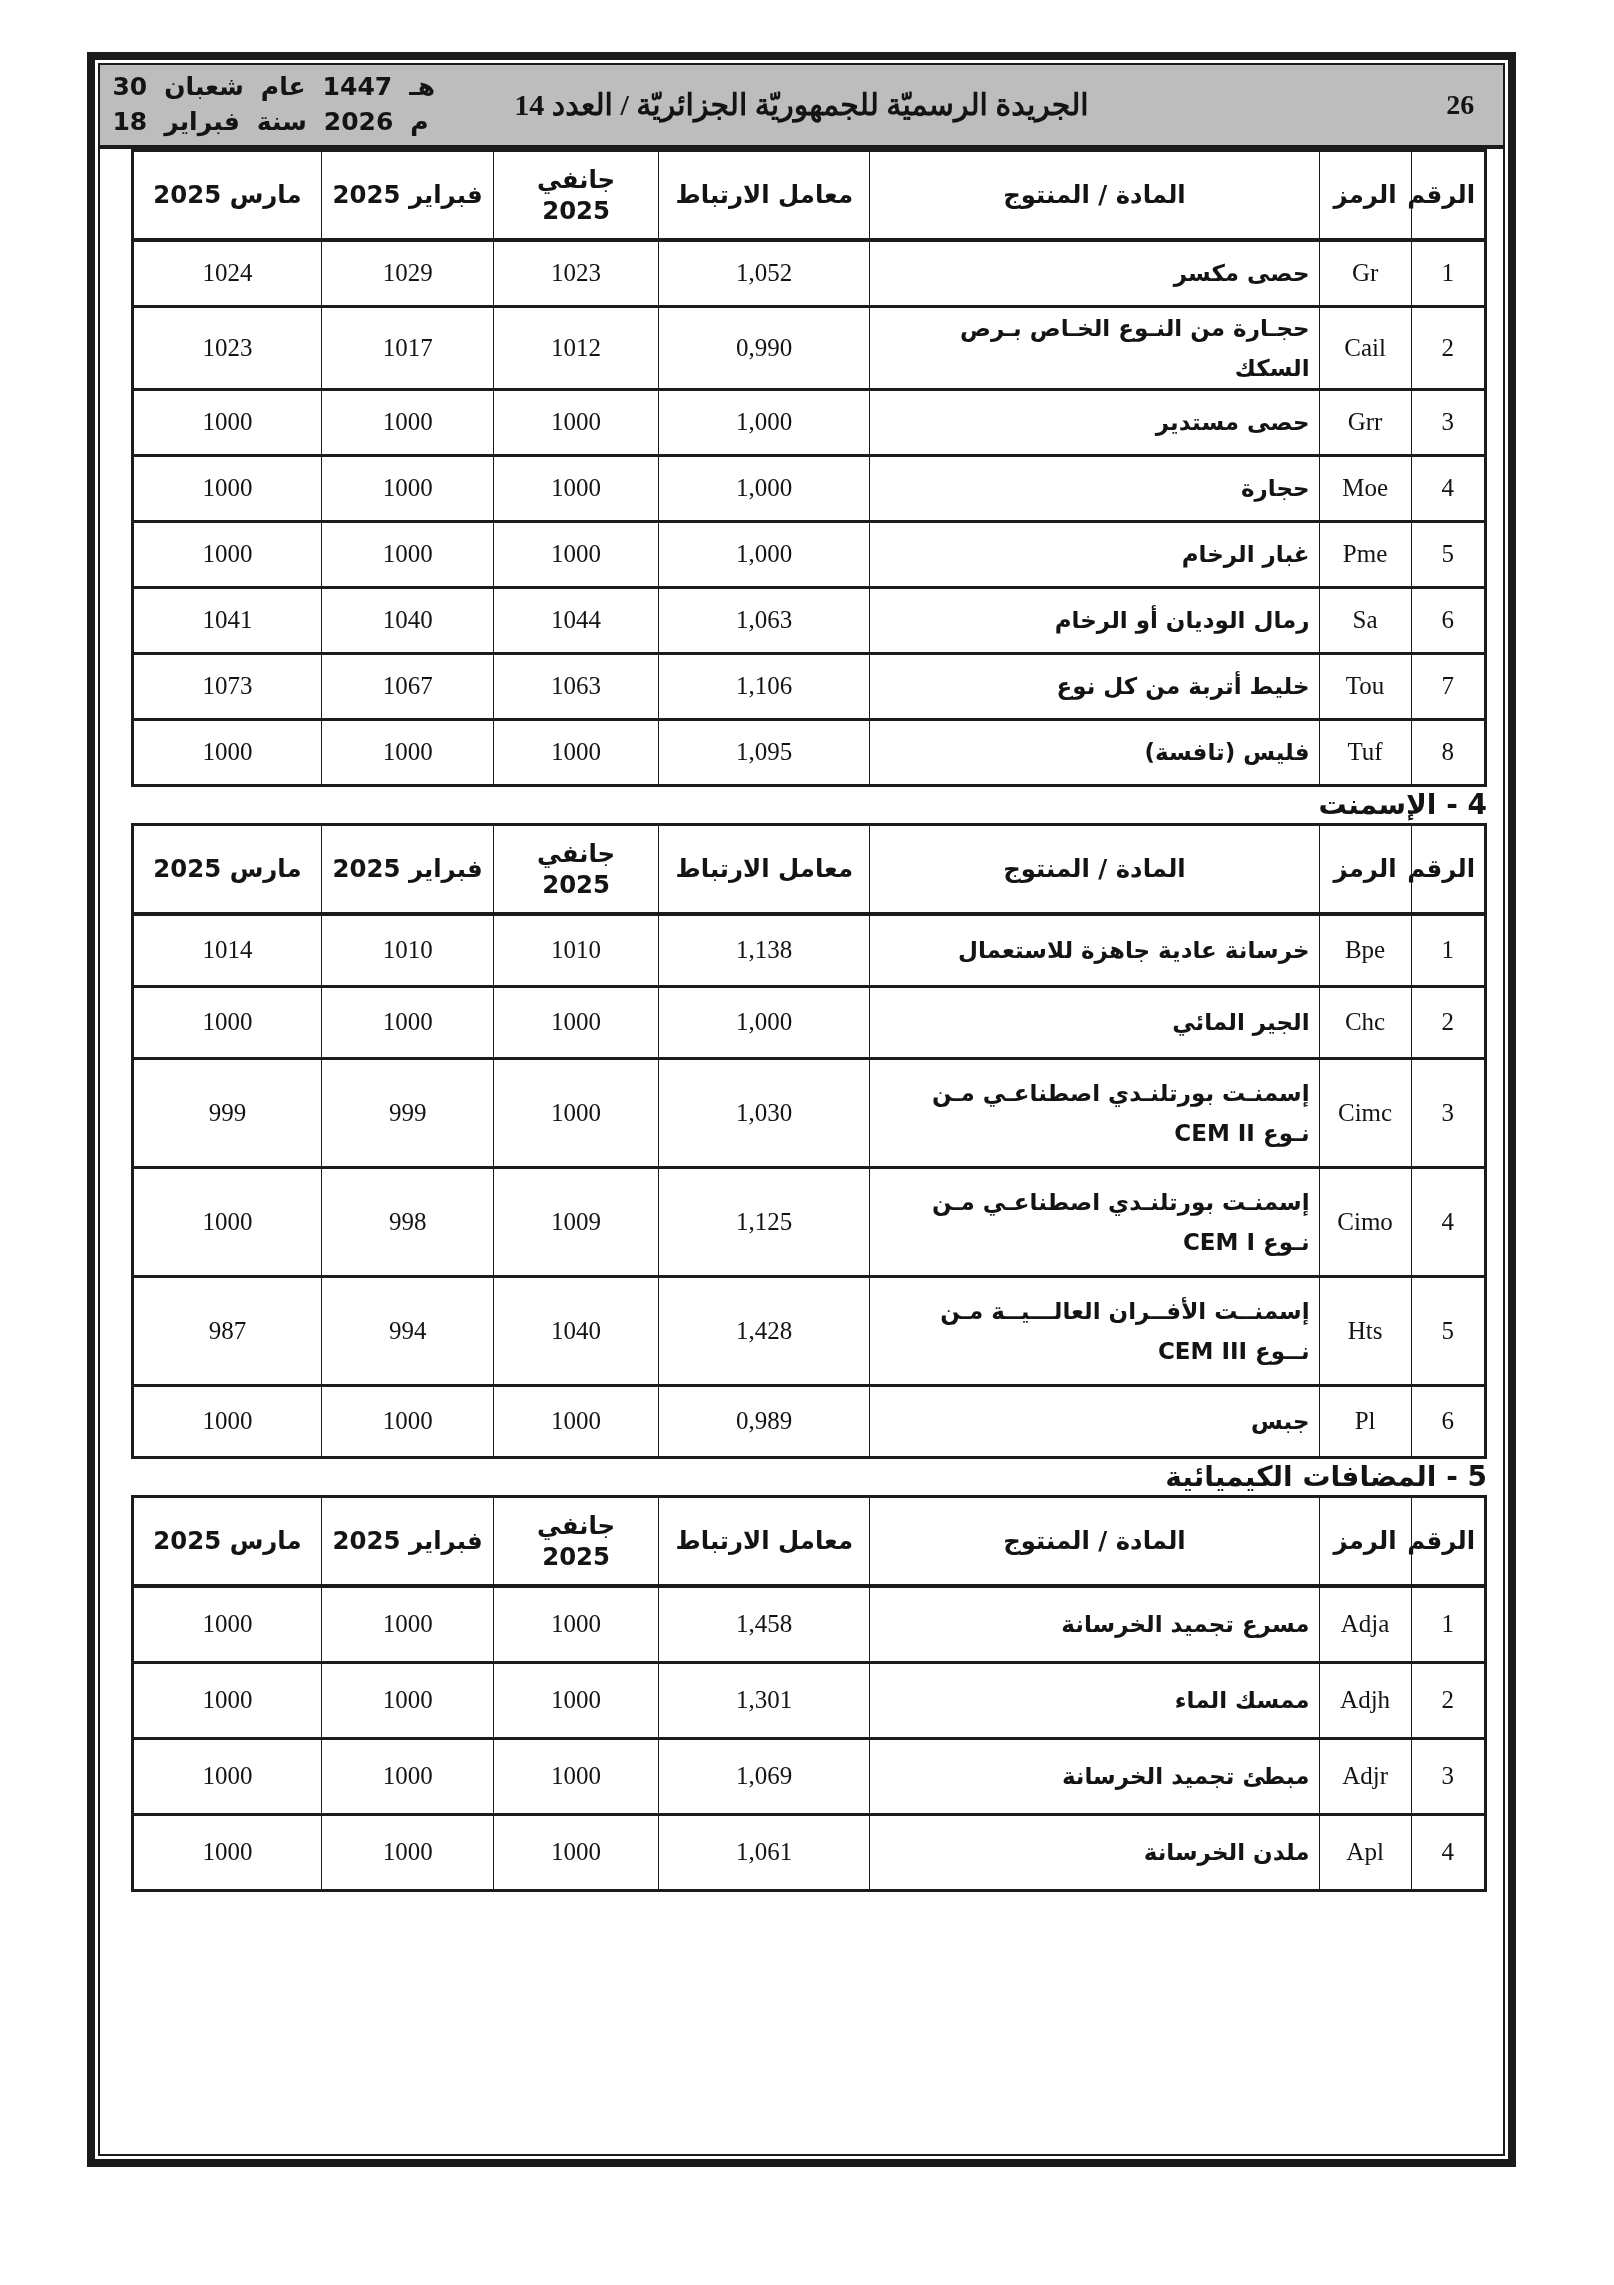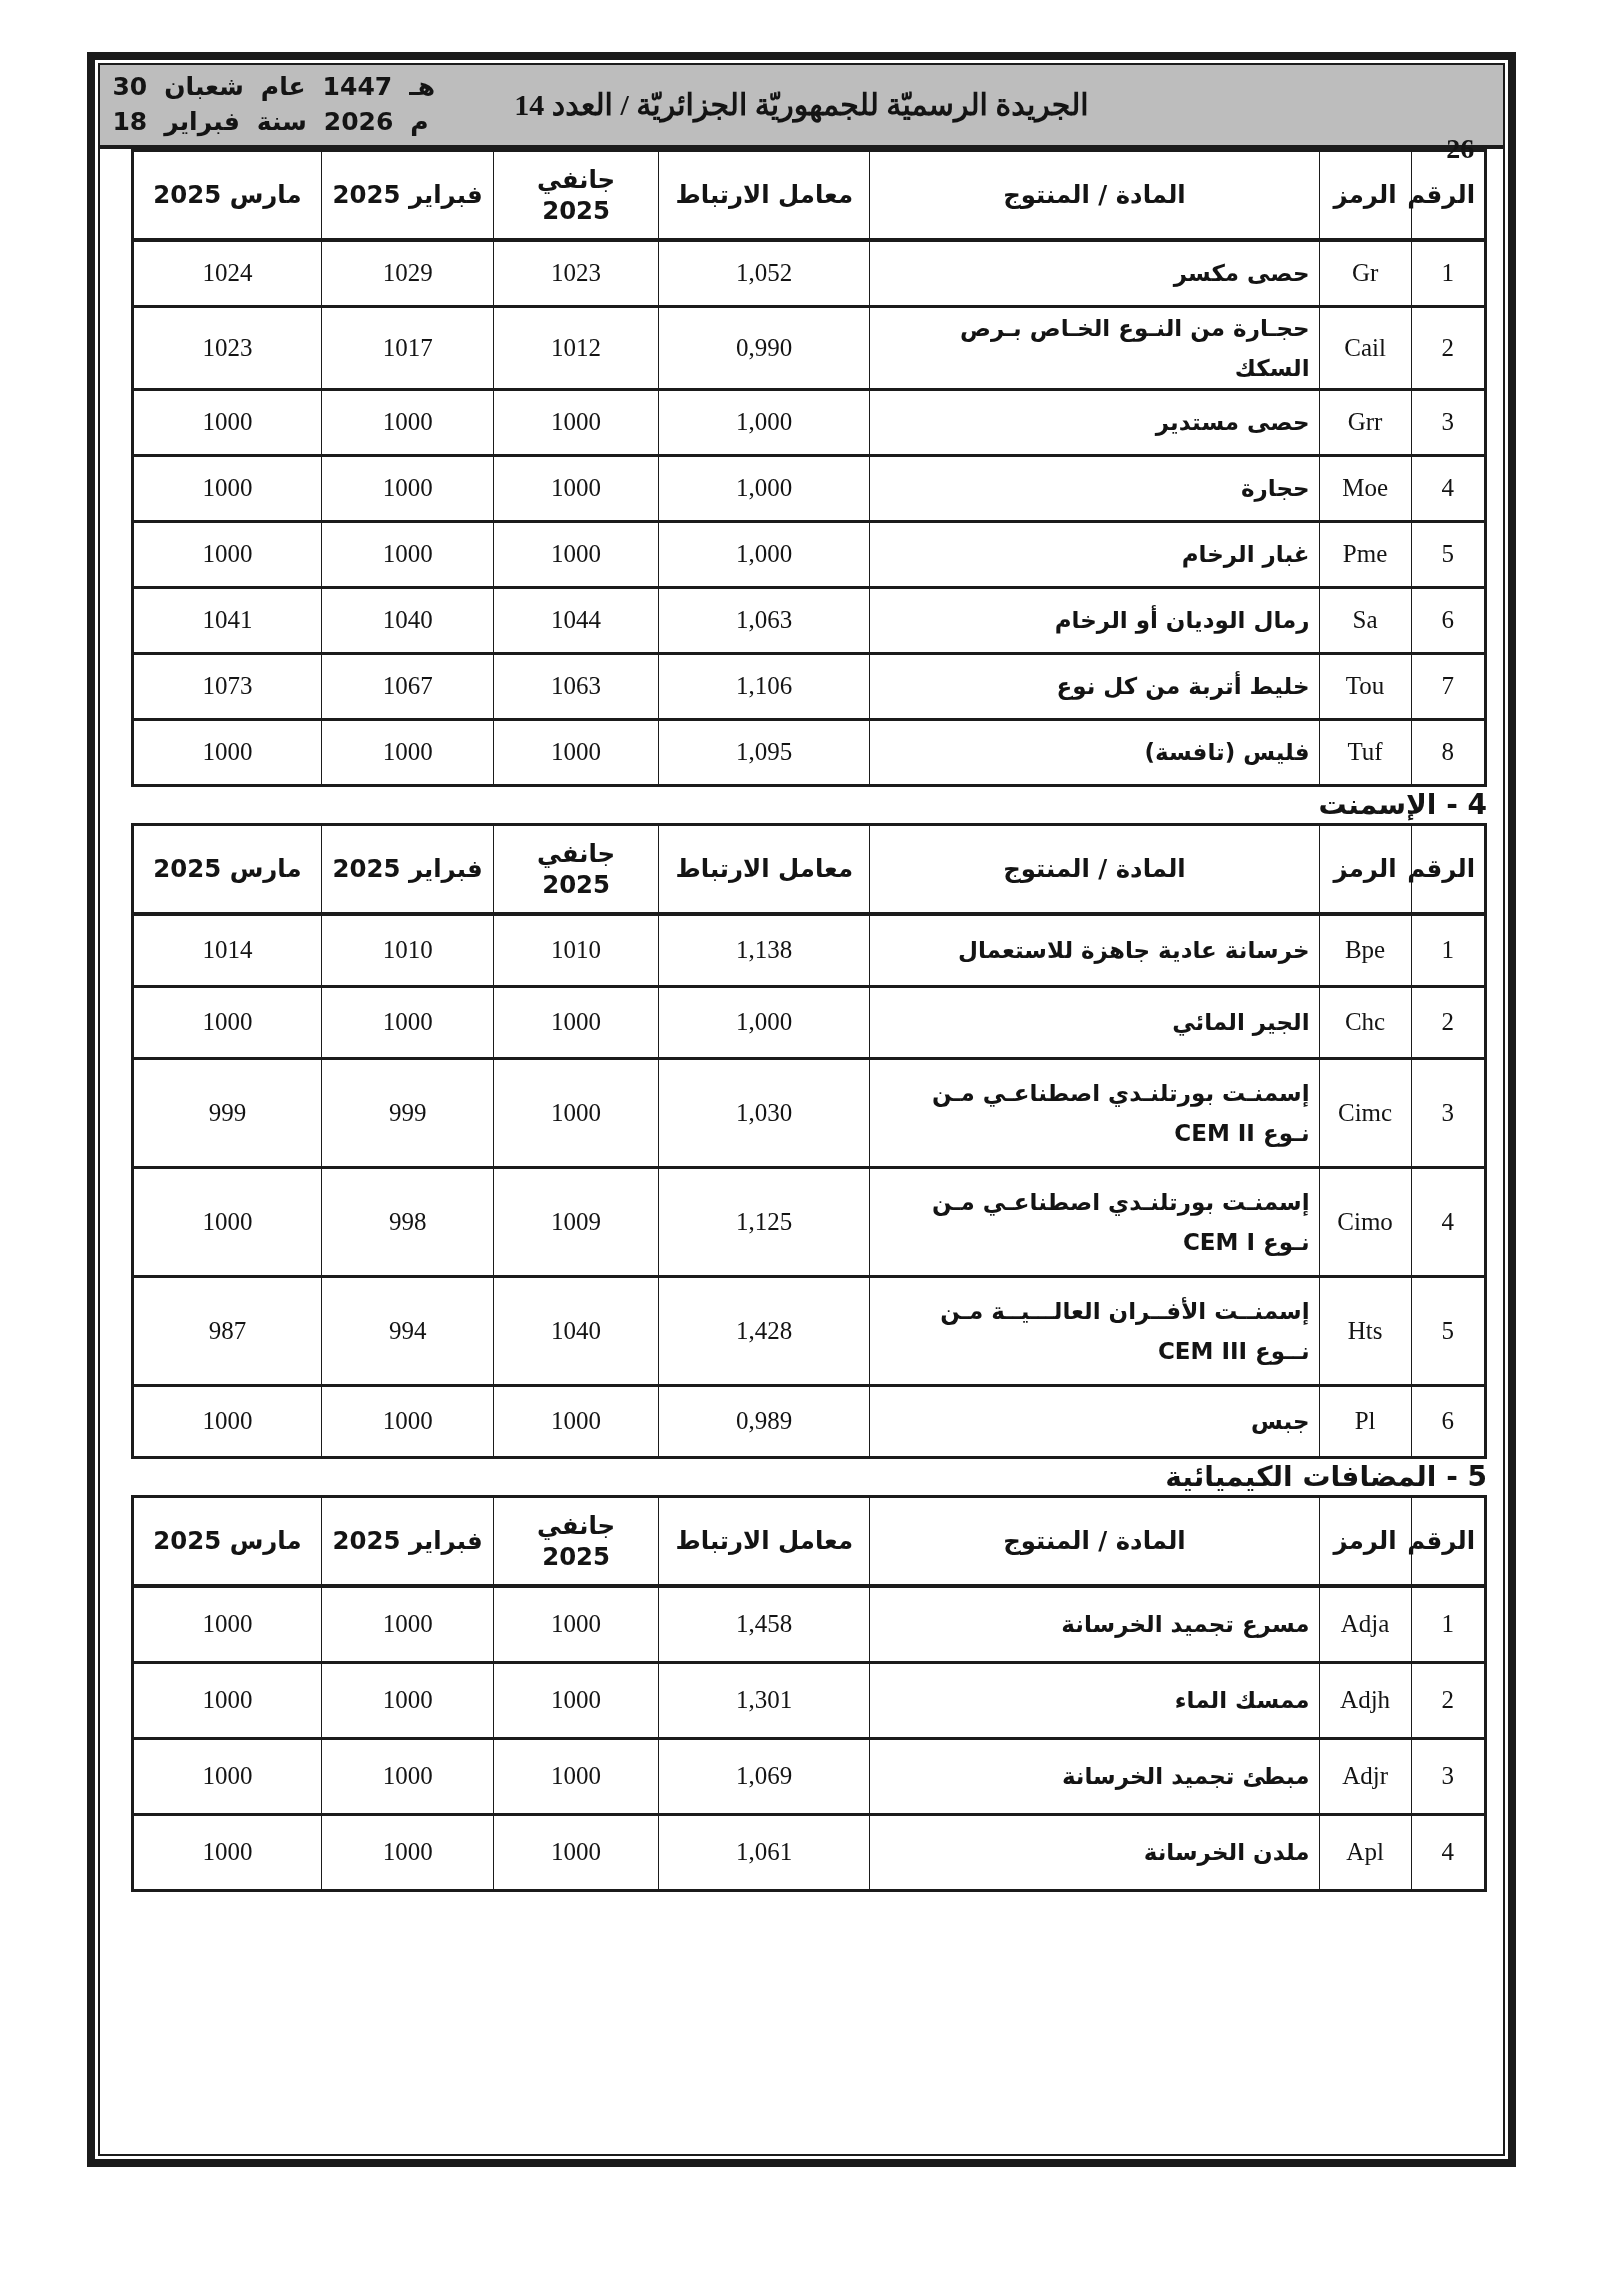--- a/index.html
+++ b/index.html
@@ -29,21 +29,21 @@
   .date-line .tok{display:inline-block;direction:rtl;}
   .masthead-title{
     position:absolute;left:0;right:0;top:0;height:100%;
     display:flex;align-items:center;justify-content:center;
     direction:rtl;font-weight:700;font-size:30px;letter-spacing:0;font-family:Liberation Serif, serif;
   }
   .masthead-page{
     position:absolute;right:29px;top:0;height:100%;
     display:flex;align-items:center;
     font-family:"Liberation Serif","DejaVu Serif",serif;
-    font-weight:700;font-size:28px;margin-top:44px;
+    font-weight:700;font-size:28px;
   }
   
   .content{padding:0 16.3px 0 31px;}
   h2.section-heading{
     direction:rtl;text-align:right;margin:0;
     font-size:28px;font-weight:700;line-height:36px;
   }
   .heading-1{margin-top:51px;margin-bottom:27px;}
   .heading-2{margin-top:31px;margin-bottom:36px;}
   .heading-3{margin-top:36px;margin-bottom:23.5px;}

